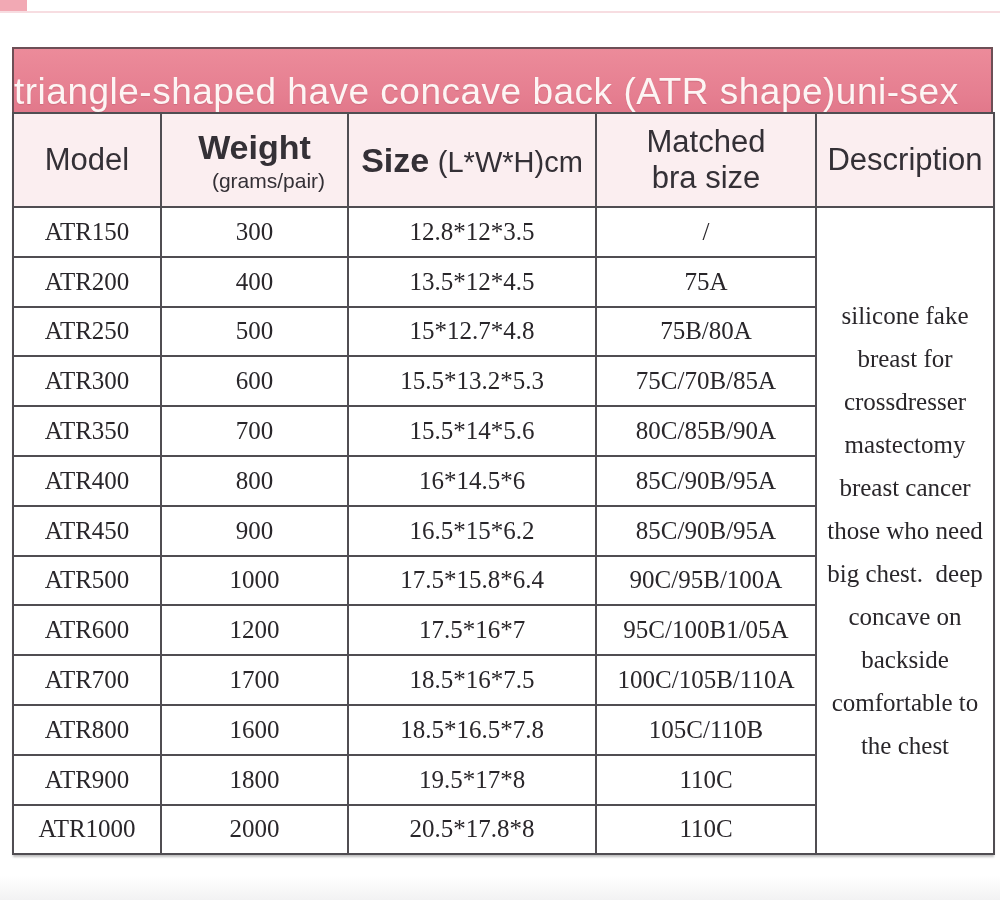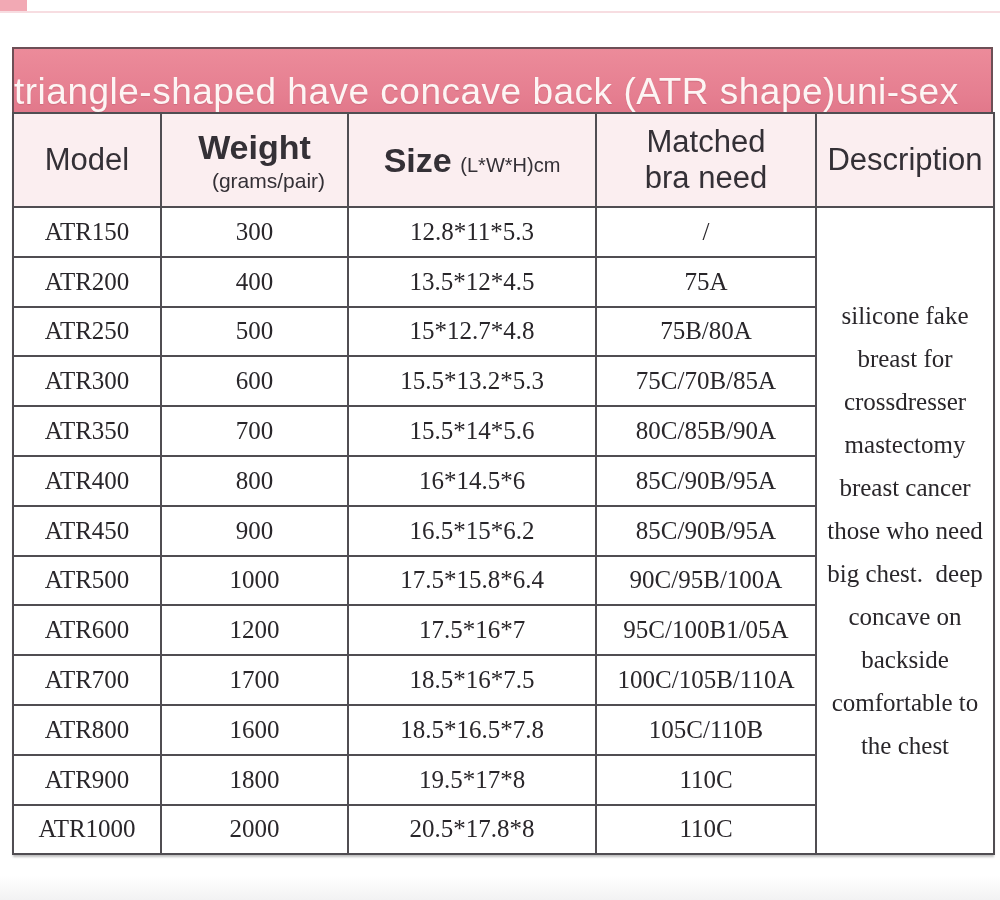--- a/index.html
+++ b/index.html
@@ -33,21 +33,21 @@
     border-collapse:collapse; table-layout:fixed;
     box-shadow:0 3px 2px -1px rgba(110,110,110,0.45);
   }
   .spec-table th, .spec-table td { border:2px solid var(--line-dark); padding:0; }
   .spec-table thead th {
     background:var(--header-bg); height:92px; font-weight:normal;
     color:var(--header-text); font-size:31px; text-align:center; vertical-align:middle;
   }
   .h-main { font-size:34px;font-weight:bold; }
   .h-sub  { font-size:21px; margin-top:2px;padding-left:28px; }
-  .size-sub { font-size:20px;margin-top:12px; }
+  .size-sub { font-size:29px;margin-top:12px; }
   .spec-table tbody td {
     height:47.8px; text-align:center; vertical-align:middle;
     font-family:"Liberation Serif","DejaVu Serif",serif;
     font-size:25px; color:var(--cell-text); background:#ffffff;
   }
   .desc-cell { vertical-align:middle; }
   .desc-line { font-size:25px; line-height:43px; white-space:pre; text-align:center; }
   .bottom-smudge {
     position:absolute; left:0; bottom:0; width:100%; height:24px;
     background:linear-gradient(180deg, #ffffff 0%, #f2f2f3 100%);
@@ -81,32 +81,32 @@
         <th>
           <div class="h-main">Weight</div>
           <div class="h-sub">(grams/pair)</div>
         </th>
         <th>
           <span class="h-main">Size</span>
           <span class="size-sub">(L*W*H)cm</span>
         </th>
         <th>
           <div>Matched</div>
-          <div>bra need</div>
+          <div>bra size</div>
         </th>
         <th>
           <span>Description</span>
         </th>
       </tr>
     </thead>
     <tbody>
         <tr>
           <td>ATR150</td>
           <td>300</td>
-          <td>12.8*11*5.3</td>
+          <td>12.8*12*3.5</td>
           <td>/</td>
           <td rowspan="13" class="desc-cell">
             <div class="desc-line">silicone fake</div>
             <div class="desc-line">breast for</div>
             <div class="desc-line">crossdresser</div>
             <div class="desc-line">mastectomy</div>
             <div class="desc-line">breast cancer</div>
             <div class="desc-line">those who need</div>
             <div class="desc-line">big chest.  deep</div>
             <div class="desc-line">concave on</div>

